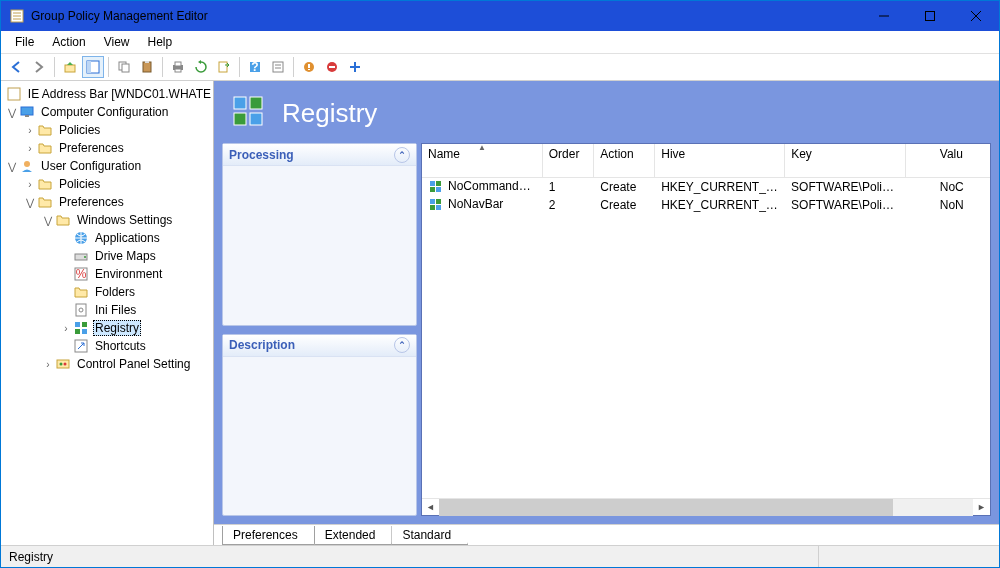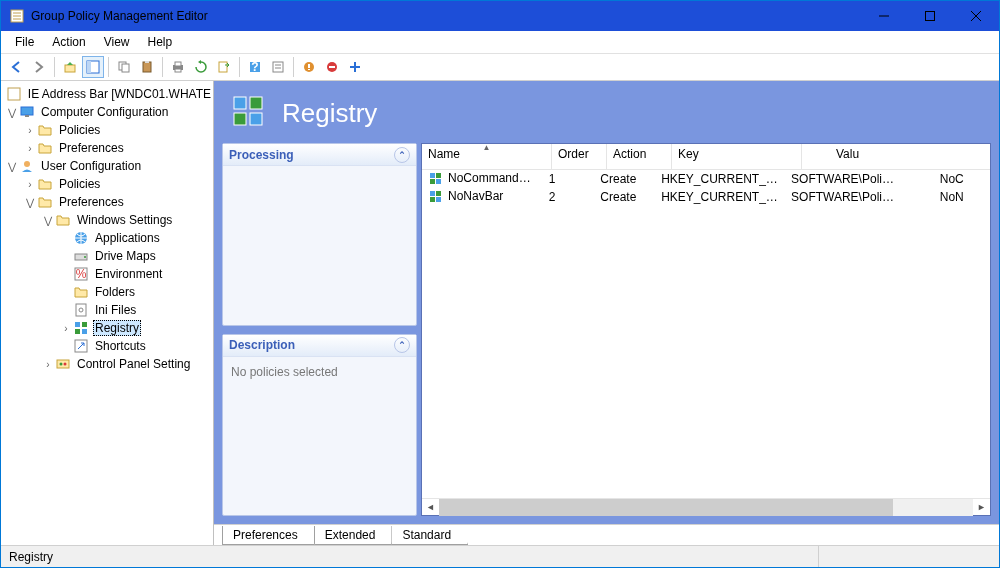--- a/index.html
+++ b/index.html
@@ -40,21 +40,21 @@
 .hdr-title { color: #fff; font-size: 26px; font-family: "Segoe UI Light","Segoe UI",sans-serif; }
 
 .lower { flex:1; display:flex; gap:4px; min-height:0; }
 .leftcards { width: 195px; display:flex; flex-direction:column; gap:8px; }
 .card { background: #f3f6fc; border: 1px solid #b8c6e8; border-radius: 2px; display:flex; flex-direction:column; }
 .card-hdr { height: 22px; background: linear-gradient(#fff,#e3ecf9); display:flex; align-items:center; padding:0 6px; color:#3b5fb8; font-weight:bold; border-bottom:1px solid #d9e2f3; }
 .card-hdr .chev { margin-left:auto; width:16px;height:16px;border-radius:50%;border:1px solid #b8c6e8;display:flex;align-items:center;justify-content:center;color:#3b5fb8;font-size:9px; }
 .card-body { padding: 8px; color:#777; font-size:12px; flex:1; }
 
 .listwrap { flex:1; background:#fff; border:1px solid #5a71b5; display:flex; flex-direction:column; min-width:0; }
-.listhead { display:flex; background:#fff; border-bottom:1px solid #e5e5e5; height:26px; }
+.listhead { display:flex; background:#fff; border-bottom:1px solid #e5e5e5; height:34px;justify-content:space-between; }
 .listhead .col { padding:3px 6px; border-right:1px solid #e5e5e5; color:#000; overflow:hidden; white-space:nowrap; text-overflow:ellipsis; position:relative; }
 .listhead .col .sort { position:absolute; top:-1px; left:50%; transform:translateX(-50%); font-size:8px; color:#666; }
 .listrows { flex:1; overflow:auto; }
 .listrow { display:flex; height:18px; align-items:center; }
 .listrow .cell { padding:12px 6px; overflow:hidden; white-space:nowrap; text-overflow:ellipsis; }
 .row-icon { width:16px;height:16px;display:inline-flex;align-items:center;justify-content:center;margin-right:4px;vertical-align:middle; }
 .hscroll { height:17px; border-top:1px solid #e5e5e5; display:flex; align-items:center; }
 .hscroll .arrow { width:17px;height:17px;display:flex;align-items:center;justify-content:center;font-size:9px;color:#555;}
 .hscroll .track { flex:1; background:#f0f0f0; height:17px; position:relative;}
 .hscroll .thumb { position:absolute; left:0; top:0; height:100%; background:#cdcdcd; }
@@ -404,29 +404,29 @@
                 <span>Processing</span>
                 <span class="chev">⌃</span>
               </div>
             <div class="card-body"></div>
           </div>
           <div class="card" style="flex:1">
             <div class="card-hdr">
                 <span>Description</span>
                 <span class="chev">⌃</span>
               </div>
-            <div class="card-body">No policies selected</div>
           </div>
         </div>
 
         <div class="listwrap">
           <div class="listhead">
             <div class="col c-name"><span>Name</span><span class="sort">▲</span></div>
             <div class="col c-order">Order</div>
             <div class="col c-action">Action</div>
+            <div class="col c-hive">Hive</div>
             <div class="col c-key">Key</div>
             <div class="col c-value" style="border-right:none">Valu</div>
           </div>
           <div class="listrows">
             <div class="listrow">
               <div class="cell c-name"><span class="row-icon">
                     <svg width="14" height="14">
                       <rect x="1" y="1" width="5" height="5" fill="#4aa0e8"></rect>
                       <rect x="7" y="1" width="5" height="5" fill="#3a9b3a"></rect>
                       <rect x="1" y="7" width="5" height="5" fill="#3a9b3a"></rect>

